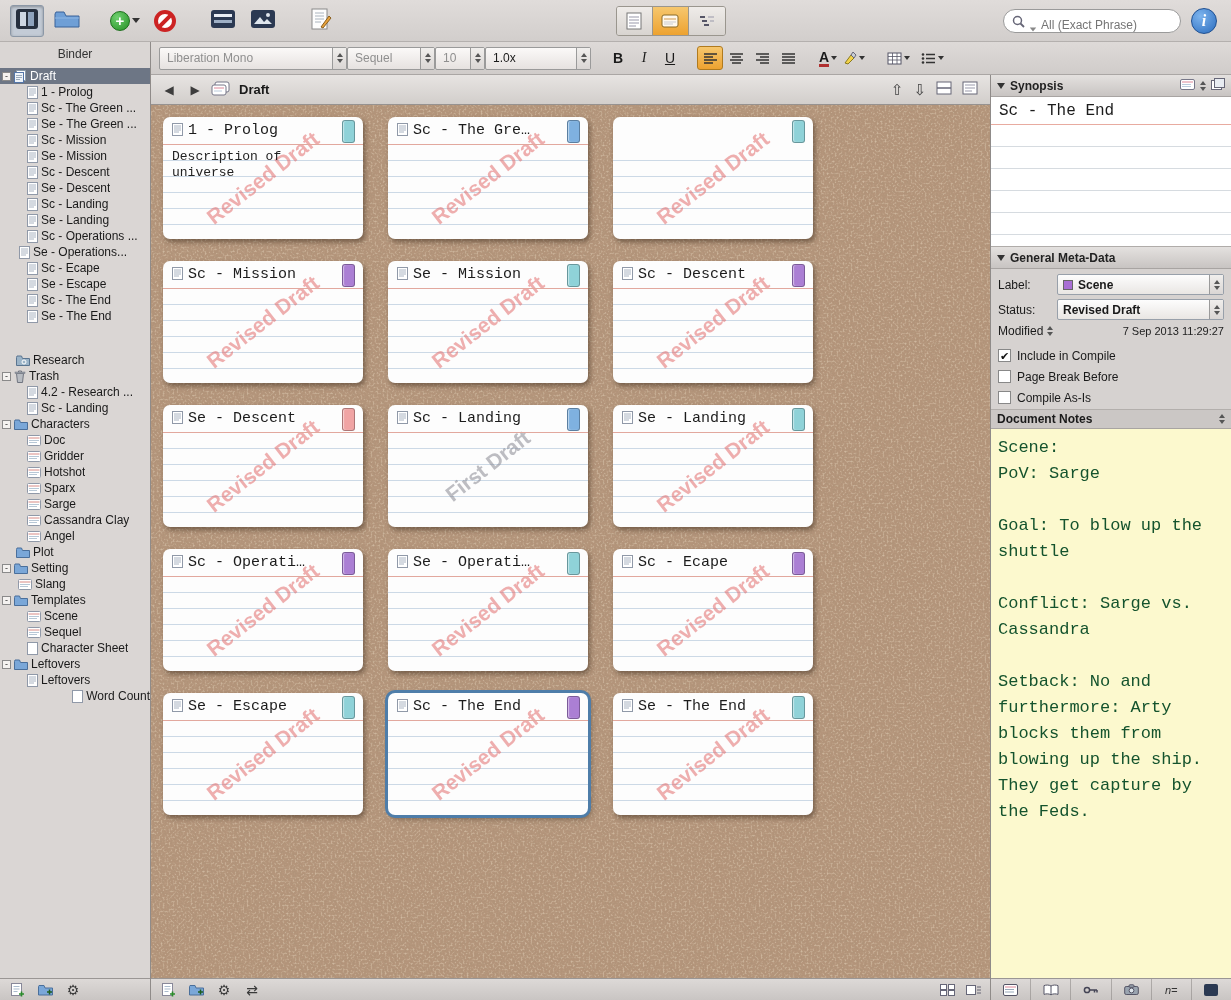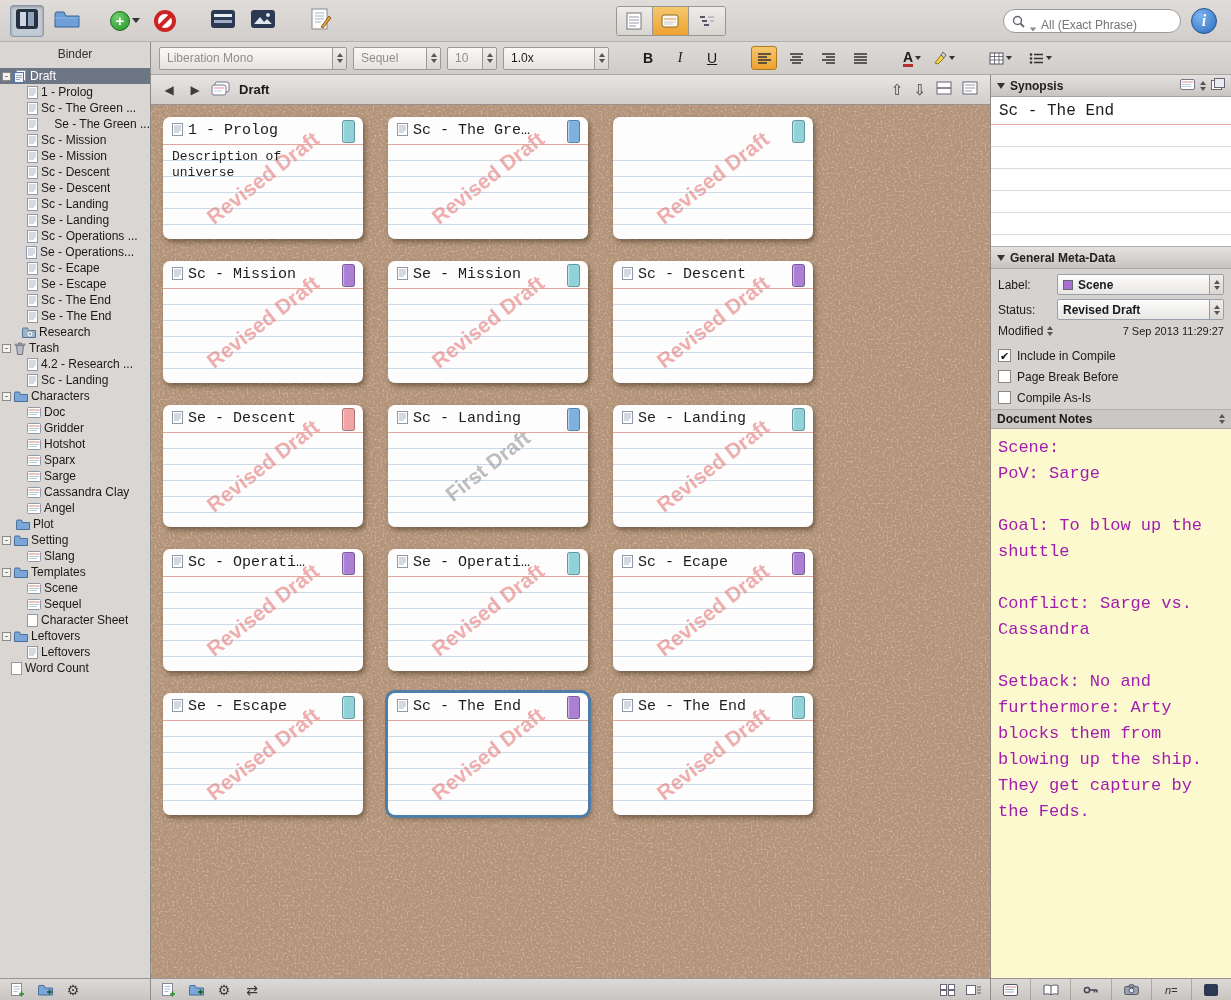--- a/index.html
+++ b/index.html
@@ -44,21 +44,21 @@
   .exp-sp{width:11px;flex:none;}
   .bicon{display:flex;align-items:center;flex:none;}
   .blabel{overflow:hidden;text-overflow:ellipsis;}
   .panel-footer{height:22px;border-top:1px solid #9a9694;background:linear-gradient(#ddd9d7,#c9c5c3);display:flex;align-items:center;gap:10px;padding:0 8px;}
   .fbtn{display:flex;align-items:center;justify-content:center;min-width:18px;height:18px;}
   .glyph{font-size:14px;color:#3a3a3a;line-height:1;}
 
   .right-col{flex:1;display:flex;flex-direction:column;min-width:0;}
 
   
-  .formatbar{height:33px;display:flex;align-items:center;gap:6px;padding:0 8px;background:linear-gradient(#dedad8,#d0cccA);border-bottom:1px solid #aaa6a4;}
+  .formatbar{height:33px;display:flex;align-items:center;gap:0;padding:0 8px;background:linear-gradient(#dedad8,#d0cccA);border-bottom:1px solid #aaa6a4;}
   .combo{display:flex;align-items:stretch;height:23px;border:1px solid #9a9a9a;border-radius:2px;background:linear-gradient(#fbf9f8,#e6e2e0);}
   .combo .txt{display:flex;align-items:center;padding:0 7px;font-size:12px;white-space:nowrap;overflow:hidden;}
   .combo .txt.dim{color:#8f8f8f;}
   .spin{width:14px;border-left:1px solid #9a9a9a;display:flex;flex-direction:column;align-items:center;justify-content:center;gap:2px;background:linear-gradient(#f0eeec,#dad6d4);}
   .tri-u{width:0;height:0;border-left:3px solid transparent;border-right:3px solid transparent;border-bottom:4px solid #555;}
   .tri-d{width:0;height:0;border-left:3px solid transparent;border-right:3px solid transparent;border-top:4px solid #555;}
   .fmtbtn{width:26px;height:24px;display:flex;align-items:center;justify-content:center;border:1px solid transparent;border-radius:3px;font-size:14px;}
   .fmtbtn.active{background:linear-gradient(#f6c76e,#eda230);border-color:#b07a1e;}
   .fb-gap{width:14px;}
   .mini-caret{width:0;height:0;border-left:3px solid transparent;border-right:3px solid transparent;border-top:4px solid #333;margin-left:2px;}
@@ -106,21 +106,21 @@
   .combo-ins{flex:1;display:flex;align-items:stretch;height:21px;border:1px solid #98a0aa;border-radius:2px;background:linear-gradient(#fdfdfd,#e9e6e3);}
   .combo-ins .txt{flex:1;display:flex;align-items:center;gap:5px;padding:0 5px;font-size:12px;font-weight:bold;white-space:nowrap;overflow:hidden;}
   .swatch{width:10px;height:10px;border:1px solid #666;flex:none;}
   .mod-val{margin-left:auto;font-size:11px;color:#222;}
   .checks{padding:5px 7px 0;}
   .checkrow{display:flex;align-items:center;gap:6px;height:21px;}
   .cbox{width:13px;height:13px;border:1px solid #888;background:#fff;font-size:11px;line-height:12px;text-align:center;color:#111;flex:none;}
 
   .notes-hdr{height:20px;display:flex;align-items:center;padding:0 6px;background:#cbc7c5;border-top:1px solid #b3afac;border-bottom:1px solid #a8a4a2;font-size:12px;font-weight:bold;}
   .notes-body{flex:1;background:#fcf9ce;overflow:hidden;padding:6px 7px;}
-  .notes-text{font-family:"Liberation Mono",monospace;font-size:17px;line-height:26px;white-space:pre-wrap;color:#a21caf;}
+  .notes-text{font-family:"Liberation Mono",monospace;font-size:17px;line-height:26px;white-space:pre-wrap;color:#14532d;}
   .insp-footer{height:22px;border-top:1px solid #9a9694;background:linear-gradient(#ddd9d7,#c9c5c3);display:flex;align-items:stretch;}
   .insp-footer .fbtn{flex:1;height:auto;border-right:1px solid rgba(130,126,124,.5);}
   .insp-footer .fbtn:last-child{border-right:none;}
   .nlabel{font-size:11px;font-style:italic;color:#333;}
   .dark-chip{width:14px;height:12px;background:#2b3952;border-radius:2px;}
 </style>
 </head>
 <body>
 
 <div class="app">
@@ -250,21 +250,21 @@
           </div>
           <div class="brow" style="padding-left: 27px;">
             <span class="bicon">
               <svg width="11" height="13">
                 <rect x="0.5" y="0.5" width="10" height="12" fill="#fff" stroke="#9099a8"></rect>
                 <path d="M2 3 h7 M2 5 h7 M2 7 h7 M2 9 h5" stroke="#aab4c2"></path>
               </svg>
             </span>
             <span class="blabel">Sc - The Green ...</span>
           </div>
-          <div class="brow" style="padding-left: 27px; justify-content: space-between;">
+          <div class="brow" style="padding-left: 27px;">
             <span class="bicon">
               <svg width="11" height="13">
                 <rect x="0.5" y="0.5" width="10" height="12" fill="#fff" stroke="#9099a8"></rect>
                 <path d="M2 3 h7 M2 5 h7 M2 7 h7 M2 9 h5" stroke="#aab4c2"></path>
               </svg>
             </span>
             <span class="blabel">Se - The Green ...</span>
           </div>
           <div class="brow" style="padding-left: 27px;">
             <span class="bicon">
@@ -322,21 +322,21 @@
           </div>
           <div class="brow" style="padding-left: 27px;">
             <span class="bicon">
               <svg width="11" height="13">
                 <rect x="0.5" y="0.5" width="10" height="12" fill="#fff" stroke="#9099a8"></rect>
                 <path d="M2 3 h7 M2 5 h7 M2 7 h7 M2 9 h5" stroke="#aab4c2"></path>
               </svg>
             </span>
             <span class="blabel">Sc - Operations ...</span>
           </div>
-          <div class="brow" style="padding-left: 26px;">
+          <div class="brow" style="padding-left: 19px;">
             <span class="bicon">
               <svg width="11" height="13">
                 <rect x="0.5" y="0.5" width="10" height="12" fill="#fff" stroke="#9099a8"></rect>
                 <path d="M2 3 h7 M2 5 h7 M2 7 h7 M2 9 h5" stroke="#aab4c2"></path>
               </svg>
             </span>
             <span class="blabel">Se - Operations...</span>
           </div>
           <div class="brow" style="padding-left: 27px;">
             <span class="bicon">
@@ -367,21 +367,21 @@
           </div>
           <div class="brow" style="padding-left: 27px;">
             <span class="bicon">
               <svg width="11" height="13">
                 <rect x="0.5" y="0.5" width="10" height="12" fill="#fff" stroke="#9099a8"></rect>
                 <path d="M2 3 h7 M2 5 h7 M2 7 h7 M2 9 h5" stroke="#aab4c2"></path>
               </svg>
             </span>
             <span class="blabel">Se - The End</span>
           </div>
-          <div class="brow" style="padding-left: 8px;">
+          <div class="brow" style="padding-left: 2px; margin-top: 28px;">
             <span class="exp-sp"></span>
             <span class="bicon">
               <svg width="14" height="11">
                 <path d="M0.5 2.5 L0.5 10.5 L13.5 10.5 L13.5 3.5 L6.5 3.5 L5.5 1 L1 1 Z" fill="#9bb4c8" stroke="#5a7590"></path>
                 <circle cx="8" cy="7" r="2" fill="none" stroke="#fff"></circle>
               </svg>
             </span>
             <span class="blabel">Research</span>
           </div>
           <div class="brow" style="padding-left: 2px;">
@@ -503,21 +503,21 @@
           </div>
           <div class="brow" style="padding-left: 2px;">
             <span class="exp">-</span>
             <span class="bicon">
               <svg width="14" height="11">
                 <path d="M0.5 2.5 L0.5 10.5 L13.5 10.5 L13.5 3.5 L6.5 3.5 L5.5 1 L1 1 Z" fill="#7aa7d8" stroke="#4a6f9b"></path>
               </svg>
             </span>
             <span class="blabel">Setting</span>
           </div>
-          <div class="brow" style="padding-left: 27px; text-align: center;">
+          <div class="brow" style="padding-left: 18px; text-align: center;">
             <span class="bicon">
               <svg width="14" height="11">
                 <rect x="0.5" y="0.5" width="13" height="10" rx="1" fill="#fff" stroke="#9099a8"></rect>
                 <path d="M1.5 3 h11" stroke="#d88a84"></path>
                 <path d="M2 5.5 h10 M2 7.5 h8" stroke="#b8c8d6"></path>
               </svg>
             </span>
             <span class="blabel">Slang</span>
           </div>
           <div class="brow" style="padding-left: 2px;">
@@ -568,21 +568,21 @@
           </div>
           <div class="brow" style="padding-left: 27px;">
             <span class="bicon">
               <svg width="11" height="13">
                 <rect x="0.5" y="0.5" width="10" height="12" fill="#fff" stroke="#9099a8"></rect>
                 <path d="M2 3 h7 M2 5 h7 M2 7 h7 M2 9 h5" stroke="#aab4c2"></path>
               </svg>
             </span>
             <span class="blabel">Leftovers</span>
           </div>
-          <div class="brow" style="padding-left: 11px;">
+          <div class="brow" style="padding-left: 32px; justify-content: flex-end;">
             <span class="bicon">
               <svg width="11" height="13">
                 <rect x="0.5" y="0.5" width="10" height="12" fill="#fff" stroke="#9099a8"></rect>
               </svg>
             </span>
             <span class="blabel">Word Count</span>
           </div>
         </div>
       <div class="panel-footer">
         <span class="fbtn">

